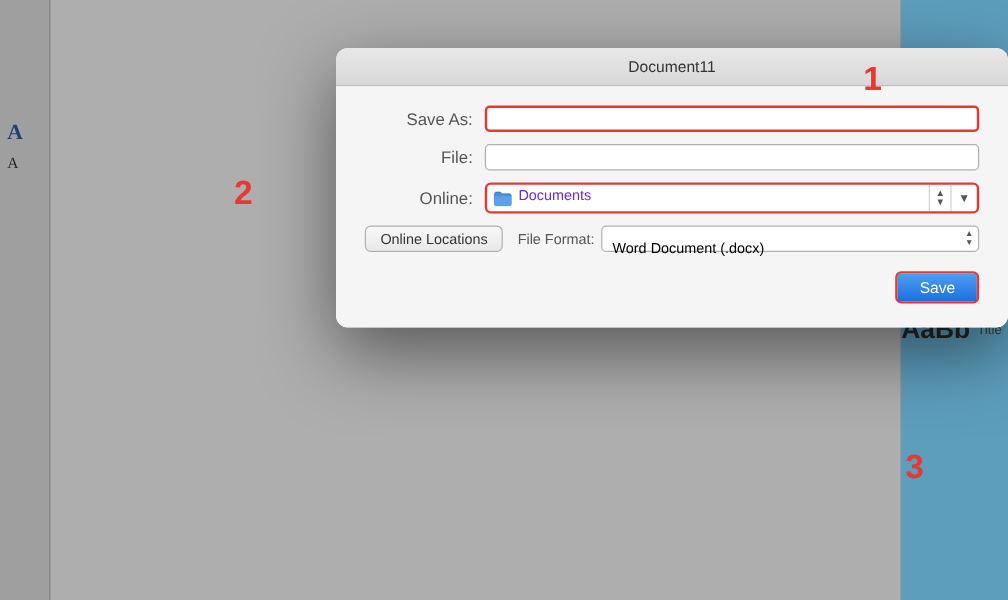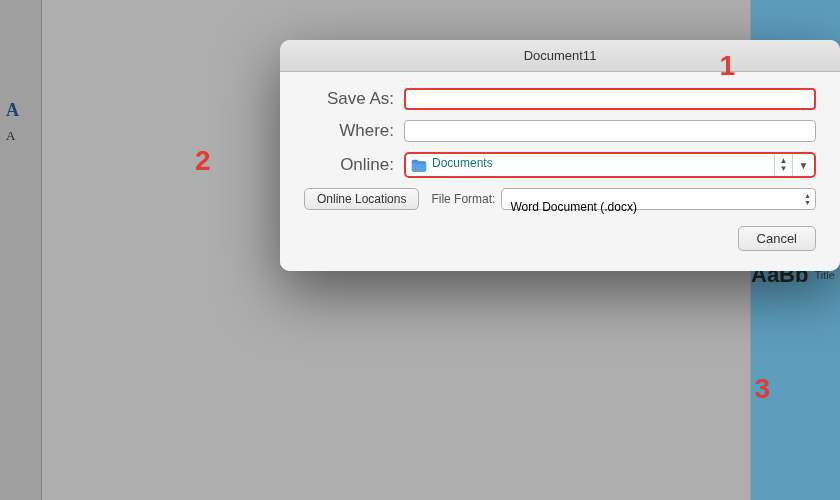--- a/index.html
+++ b/index.html
@@ -100,21 +100,21 @@
     .form-row {
       display: flex;
       align-items: center;
       margin-bottom: 10px;
     }
 
     .form-label {
       width: 100px;
       text-align: right;
       padding-right: 10px;
-      font-size: 17px;
+      font-size: 14px;
       color: #555;
       flex-shrink: 0;
     }
 
     .form-input {
       flex: 1;
       height: 22px;
       border: 2px solid #e53935;
       border-radius: 4px;
       padding: 0 6px;
@@ -158,21 +158,21 @@
     .folder-icon-svg {
       width: 16px;
       height: 13px;
     }
 
     .where-select-main {
       flex: 1;
       border: none;
       background: transparent;
       font-size: 12px;
-      color: #0f766e;
+      color: #6d28d9;
       outline: none;
       padding: 0 4px;
       height: 18px;
       appearance: none;
       cursor: pointer;
     }
 
     .where-spinner {
       display: flex;
       flex-direction: column;
@@ -344,21 +344,21 @@
     </div>
 
     <div class="dialog-content">
 
       <div class="form-row">
         <label class="form-label">Save As:</label>
         <input type="text" class="form-input" value="" style="">
       </div>
 
       <div class="form-row">
-        <label class="form-label">Where:</label>
+        <label class="form-label">File:</label>
         <input type="text" class="tags-input" value="" style="">
       </div>
 
       <div class="form-row">
         <label class="form-label">Online:</label>
         <div class="where-container">
           <div class="where-icon">
             <svg class="folder-icon-svg" viewBox="0 0 16 13" fill="none" xmlns="http://www.w3.org/2000/svg">
               <path d="M1 2.5C1 1.67 1.67 1 2.5 1H6L7.5 2.5H13.5C14.33 2.5 15 3.17 15 4V11C15 11.83 14.33 12.5 13.5 12.5H2.5C1.67 12.5 1 11.83 1 11V2.5Z" fill="#4a90d9" stroke="#2a70b9" stroke-width="0.5"></path>
               <path d="M1 4.5H15V11C15 11.83 14.33 12.5 13.5 12.5H2.5C1.67 12.5 1 11.83 1 11V4.5Z" fill="#5ba3e8"></path>
@@ -381,21 +381,21 @@
             <span>Word Document (.docx)</span>
             <div class="file-format-arrow">
               <span style="font-size:7px;color:#555;line-height:1;">▲</span>
               <span style="font-size:7px;color:#555;line-height:1;">▼</span>
             </div>
           </div>
         </div>
       </div>
 
       <div class="action-buttons">
-        <button class="btn-cancel">Cancel</button>
+        <button class="btn-save">Save</button>
       </div>
 
     </div>
   </div>
 </div>
 
 <div class="annotation ann-1">1</div>
 <div class="annotation ann-2">2</div>
 <div class="annotation ann-3">3</div>
 

